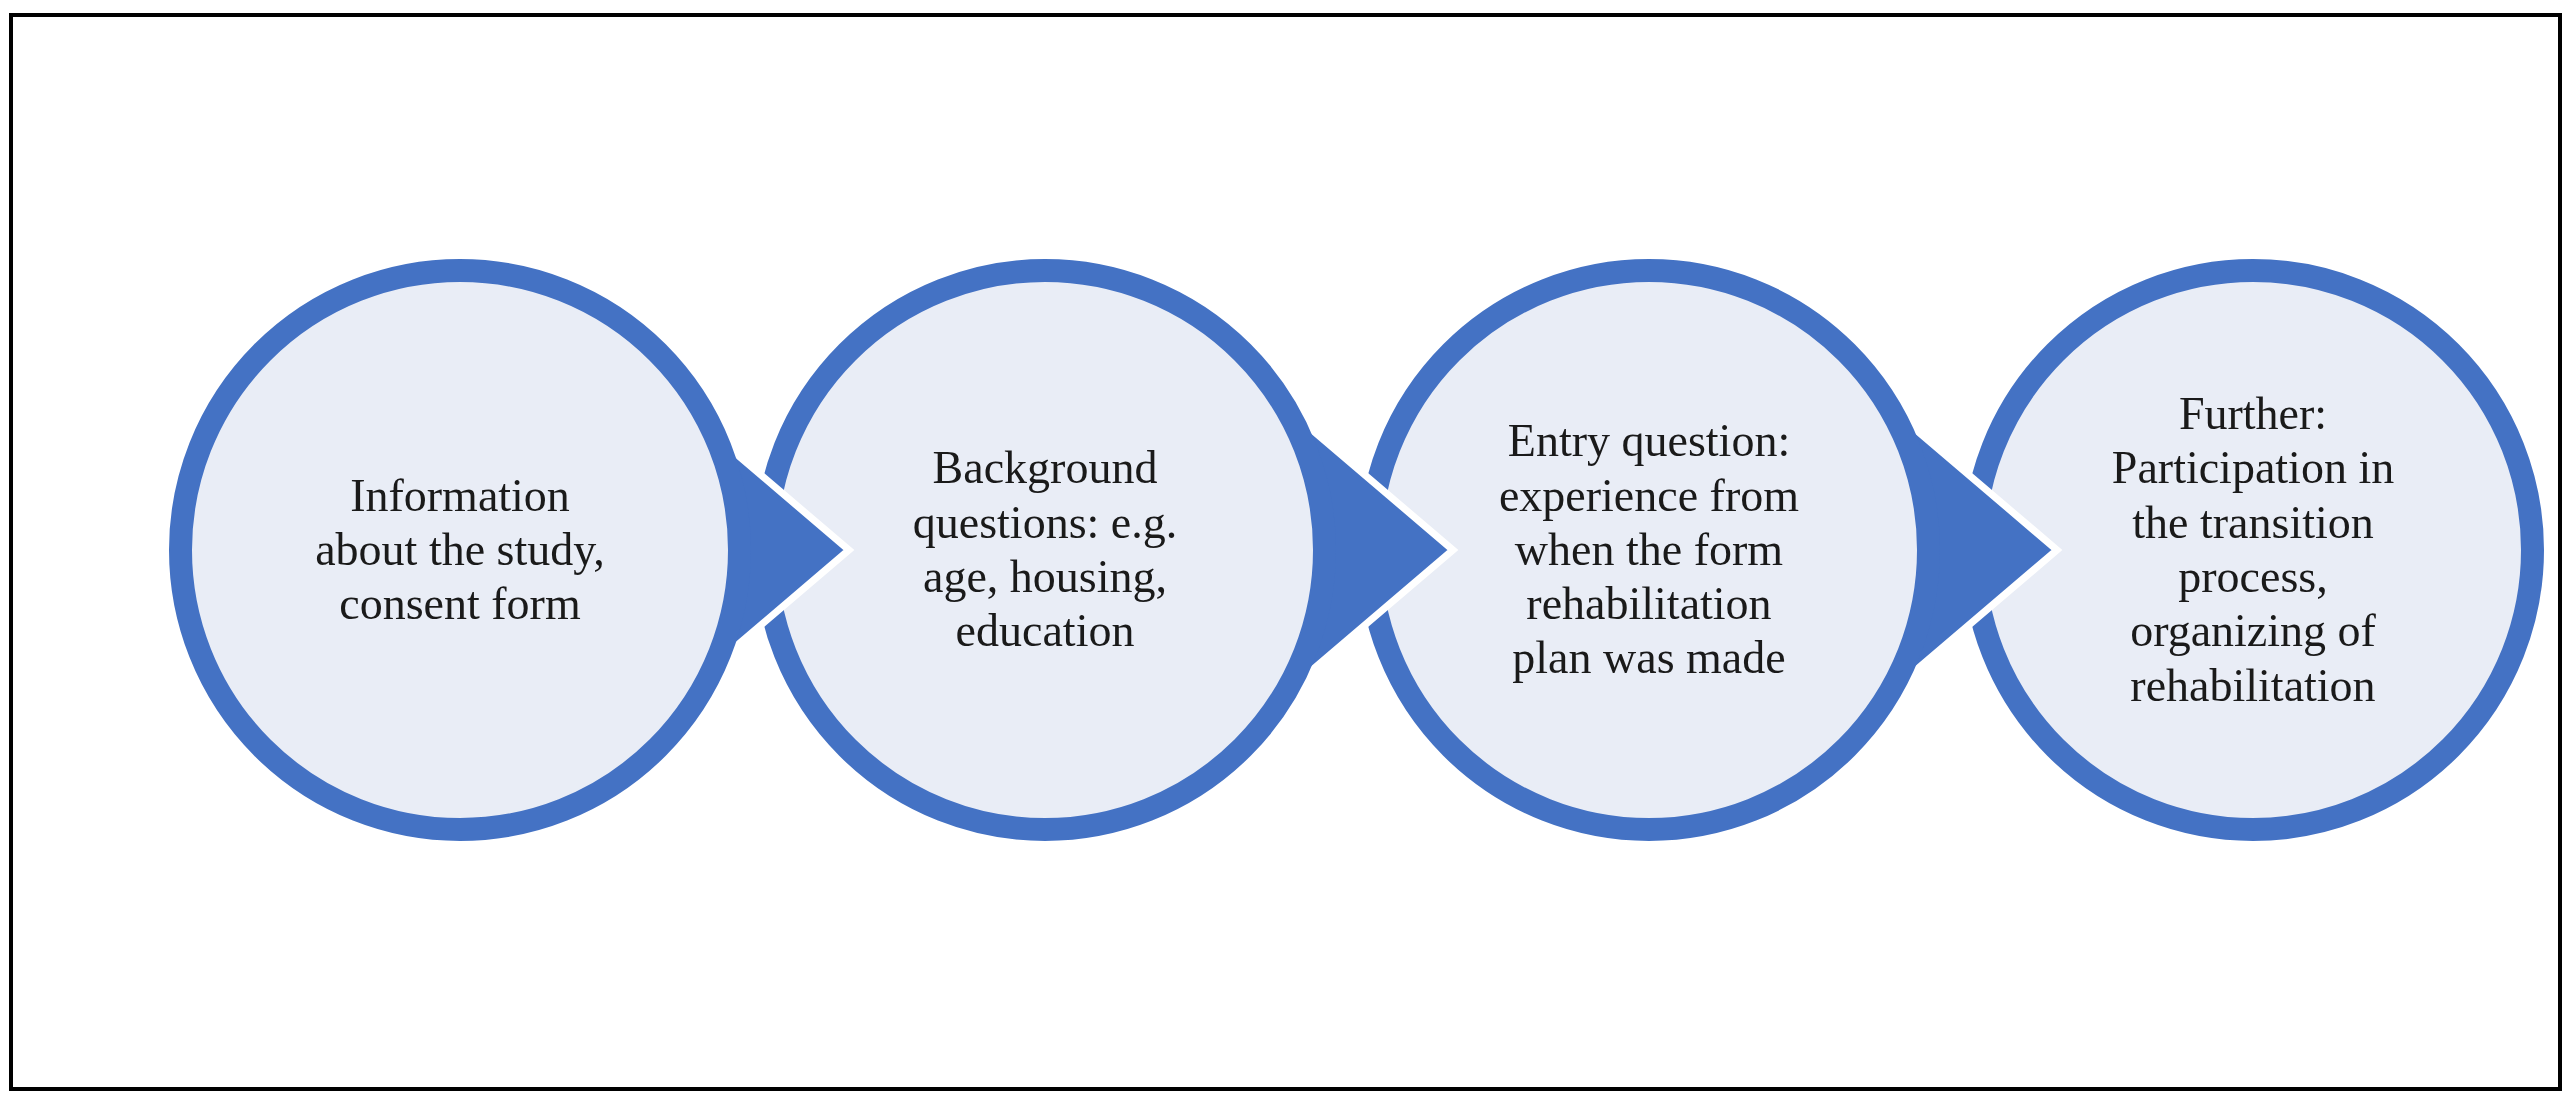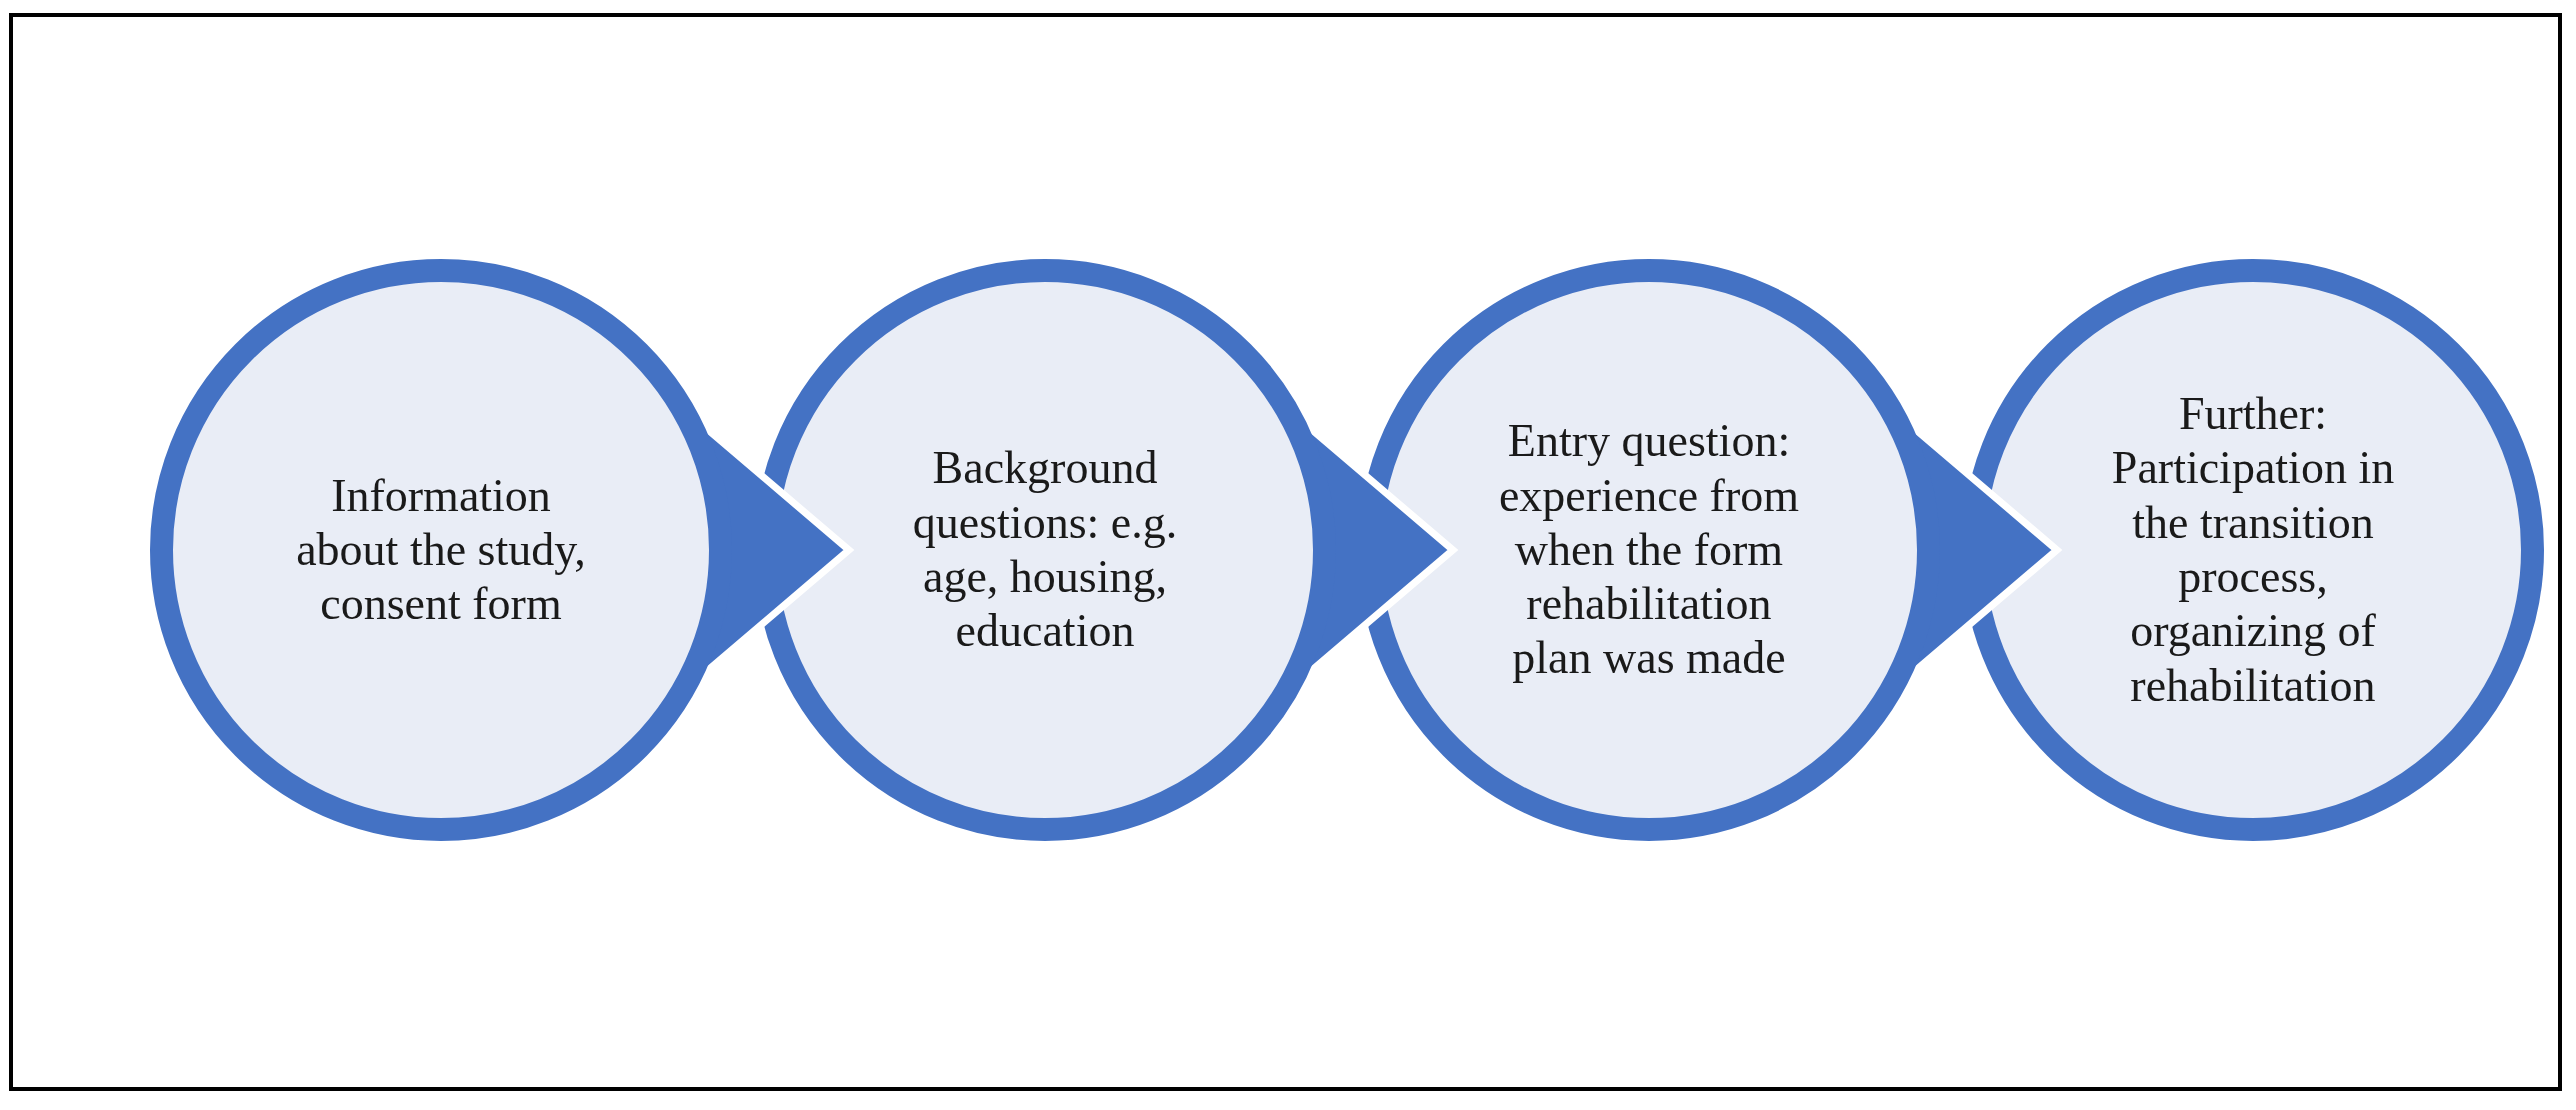--- a/index.html
+++ b/index.html
@@ -43,21 +43,21 @@
   }
   .step-circle .label {
     width: 100%;
     text-align: center;
     white-space: pre-line;
     font-size: 46px;
     line-height: 1.18;
     color: #1a1a1a;
     padding: 0 26.6px;
   }
-  .circle-1 { left: 150px;  z-index: 40; }
+  .circle-1 { left: 169px;  z-index: 40; }
   .circle-2 { left: 754px;  z-index: 30; }
   .circle-3 { left: 1358px; z-index: 20; }
   .circle-4 { left: 1962px; z-index: 10; }
   .flow-arrow {
     position: absolute;
     top: 275px;
     width: 319px;
     height: 550px;
   }
   .arrow-1 { left: 537px;  z-index: 35; }

